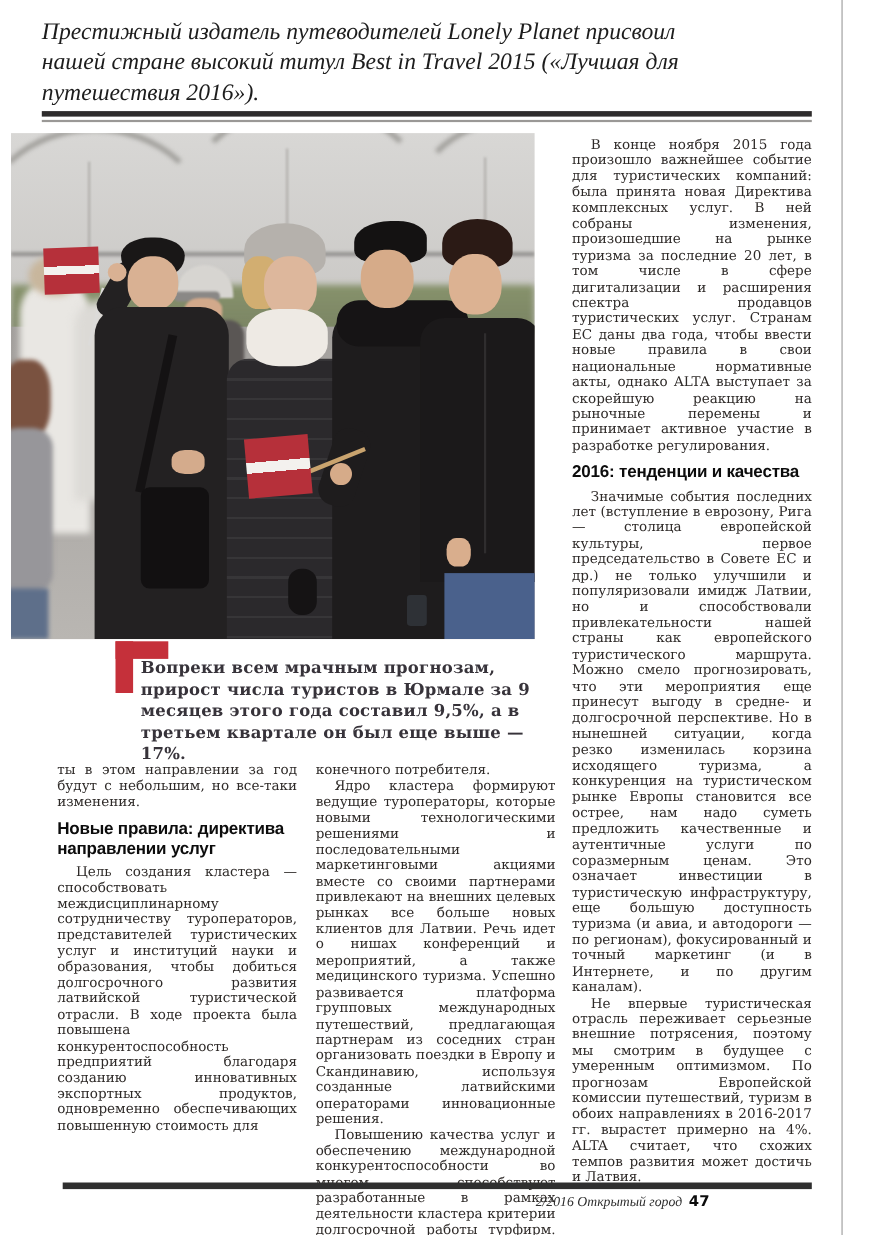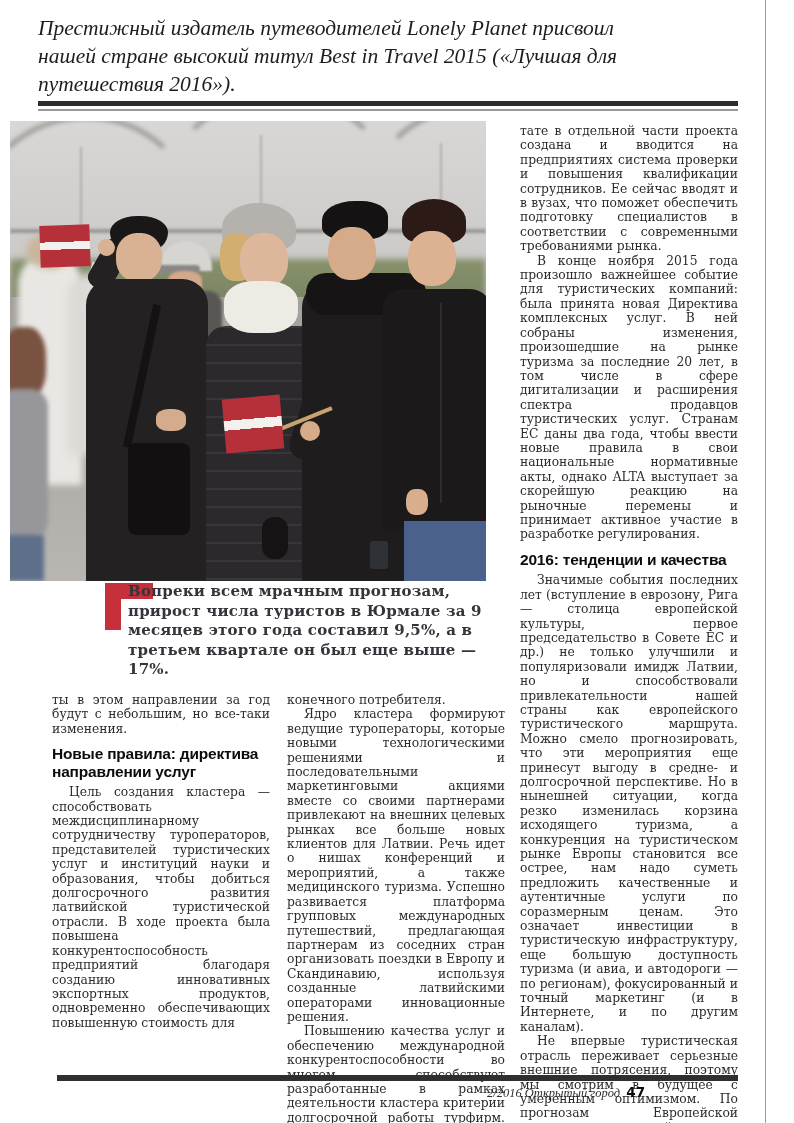--- a/index.html
+++ b/index.html
@@ -81,21 +81,21 @@
   .m4-hair{left:392px;top:78px;width:64px;height:44px;background:#2b1a15;border-radius:50% 50% 30% 30%;}
   .m4-face{left:398px;top:110px;width:48px;height:55px;background:#dcb292;border-radius:45%;}
   .m4-body{left:372px;top:168px;width:110px;height:240px;background:#1b191a;border-radius:22px 22px 0 0;}
   .m4-zip{left:430px;top:182px;width:2px;height:200px;background:rgba(255,255,255,.09);}
   .m4-hand{left:396px;top:368px;width:22px;height:26px;background:#d9ae8d;border-radius:40%;}
   .m4-jeans{left:394px;top:400px;width:88px;height:60px;background:#4a618c;}
 
   
   .pq-h{position:absolute;left:105px;top:583px;width:48px;height:16px;background:#c5303a;}
   .pq-v{position:absolute;left:105px;top:583px;width:16px;height:47px;background:#c5303a;}
-  .pullquote{position:absolute;left:128px;top:582px;width:385px;
+  .pullquote{position:absolute;left:128px;top:598px;width:385px;
              font-family:"DejaVu Serif","Liberation Serif",serif;font-weight:700;
              font-size:15px;line-height:19.5px;color:#37333a;letter-spacing:.2px;}
 
   
   .col{position:absolute;width:218px;top:693px;font-size:12.3px;line-height:14.4px;text-align:justify;}
   .col p{margin:0;}
   .col p.ind{text-indent:17px;}
   .col-left{left:52px;}
   .col-mid{left:287px;}
   .col-right{left:520px;top:124px;}
@@ -189,21 +189,20 @@
     <p class="ind">Цель создания кластера — способствовать междисциплинарному сотрудничеству туроператоров, представителей туристических услуг и институций науки и образования, чтобы добиться долгосрочного развития латвийской туристической отрасли. В ходе проекта была повышена конкурентоспособность предприятий благодаря созданию инновативных экспортных продуктов, одновременно обеспечивающих повышенную стоимость для</p>
   </div>
 
   <div class="col col-mid">
     <p>конечного потребителя.</p>
     <p class="ind">Ядро кластера формируют ведущие туроператоры, которые новыми технологическими решениями и последовательными маркетинговыми акциями вместе со своими партнерами привлекают на внешних целевых рынках все больше новых клиентов для Латвии. Речь идет о нишах конференций и мероприятий, а также медицинского туризма. Успешно развивается платформа групповых международных путешествий, предлагающая партнерам из соседних стран организовать поездки в Европу и Скандинавию, используя созданные латвийскими операторами инновационные решения.</p>
     <p class="ind">Повышению качества услуг и обеспечению международной конкурентоспособности во многом способствуют разработанные в рамках деятельности кластера критерии долгосрочной работы турфирм. Особое внимание в них уделяется внедрению принципов социальной ответственности. В резуль-</p>
   </div>
 
   <div class="col col-right">
-    <p>тате в отдельной части проекта создана и вводится на предприятиях система проверки и повышения квалификации сотрудников. Ее сейчас вводят и в вузах, что поможет обеспечить подготовку специалистов в соответствии с современными требованиями рынка.</p>
     <p class="ind">В конце ноября 2015 года произошло важнейшее событие для туристических компаний: была принята новая Директива комплексных услуг. В ней собраны изменения, произошедшие на рынке туризма за последние 20 лет, в том числе в сфере дигитализации и расширения спектра продавцов туристических услуг. Странам ЕС даны два года, чтобы ввести новые правила в свои национальные нормативные акты, однако ALTA выступает за скорейшую реакцию на рыночные перемены и принимает активное участие в разработке регулирования.</p>
     <h3>2016: тенденции и качества</h3>
     <p class="ind">Значимые события последних лет (вступление в еврозону, Рига — столица европейской культуры, первое председательство в Совете ЕС и др.) не только улучшили и популяризовали имидж Латвии, но и способствовали привлекательности нашей страны как европейского туристического маршрута. Можно смело прогнозировать, что эти мероприятия еще принесут выгоду в средне- и долгосрочной перспективе. Но в нынешней ситуации, когда резко изменилась корзина исходящего туризма, а конкуренция на туристическом рынке Европы становится все острее, нам надо суметь предложить качественные и аутентичные услуги по соразмерным ценам. Это означает инвестиции в туристическую инфраструктуру, еще большую доступность туризма (и авиа, и автодороги — по регионам), фокусированный и точный маркетинг (и в Интернете, и по другим каналам).</p>
     <p class="ind">Не впервые туристическая отрасль переживает серьезные внешние потрясения, поэтому мы смотрим в будущее с умеренным оптимизмом. По прогнозам Европейской комиссии путешествий, туризм в обоих направлениях в 2016-2017 гг. вырастет примерно на 4%. ALTA считает, что схожих темпов развития может достичь и Латвия.</p>
 
   </div>
 
   <div class="footer-bar"></div>
   <div class="footer">
     <span class="f-issue">2/2016</span>

